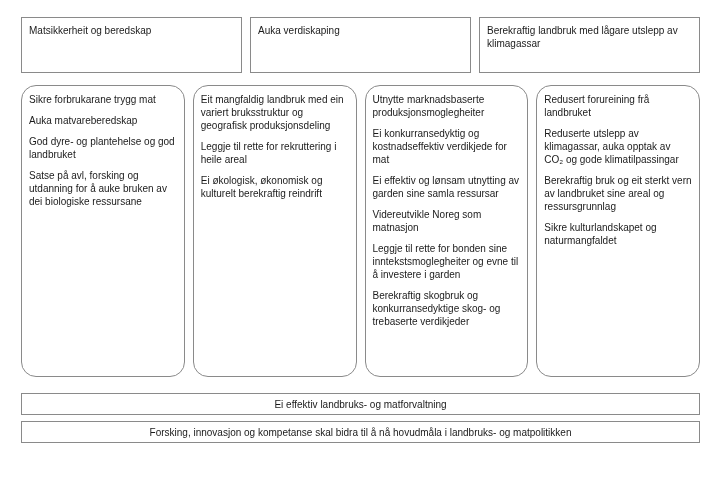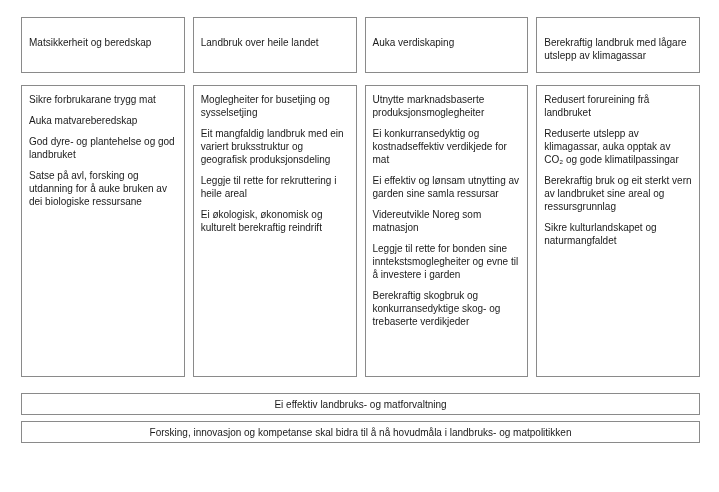--- a/index.html
+++ b/index.html
@@ -20,31 +20,32 @@
   }
   .row{display:flex;gap:8px;}
   .box{
     border:1px solid var(--border);
     background:var(--bg);
     box-sizing:border-box;
     flex:1 1 0;
   }
   .header-box{
     height:56px;
-    padding:18px 7px 0 7px;
+    padding:6px 7px 0 7px;
     font-size:10px;
     line-height:13px;
   }
   .bodies{margin-top:12px;}
   .body-box{
     height:292px;
     padding:0 7px;
     font-size:10px;
     line-height:13px;
     overflow:hidden;
+    border-radius:15px;
   }
   .body-box p{margin:8px 0 0 0;}
   .body-box p:first-child{margin-top:7px;}
   .bar{
     border:1px solid var(--border);
     box-sizing:border-box;
     height:22px;
     margin-top:6px;
     display:flex;
     align-items:center;
@@ -57,39 +58,35 @@
 </head>
 <body>
 
 <div class="page">
 
   <div class="row headers">
     <div class="box header-box">
       <span>Matsikkerheit og beredskap</span>
     </div>
     <div class="box header-box">
-      <span>Landbruk over heile landet</span>
-    </div>
-    <div class="box header-box">
       <span>Auka verdiskaping</span>
     </div>
     <div class="box header-box">
       <span>Berekraftig landbruk med lågare utslepp av klimagassar</span>
     </div>
   </div>
 
   <div class="row bodies">
     <div class="box body-box">
         <p>Sikre forbrukarane trygg mat</p>
         <p>Auka matvareberedskap</p>
         <p>God dyre- og plantehelse og god landbruket</p>
         <p>Satse på avl, forsking og utdanning for å auke bruken av dei biologiske ressursane</p>
       </div>
     <div class="box body-box">
-        <p>Moglegheiter for busetjing og sysselsetjing</p>
         <p>Eit mangfaldig landbruk med ein variert bruksstruktur og geografisk produksjonsdeling</p>
         <p>Leggje til rette for rekruttering i heile areal</p>
         <p>Ei økologisk, økonomisk og kulturelt berekraftig reindrift</p>
       </div>
     <div class="box body-box">
         <p>Utnytte marknadsbaserte produksjonsmoglegheiter</p>
         <p>Ei konkurransedyktig og kostnadseffektiv verdikjede for mat</p>
         <p>Ei effektiv og lønsam utnytting av garden sine samla ressursar</p>
         <p>Videreutvikle Noreg som matnasjon</p>
         <p>Leggje til rette for bonden sine inntekstsmoglegheiter og evne til å investere i garden</p>

